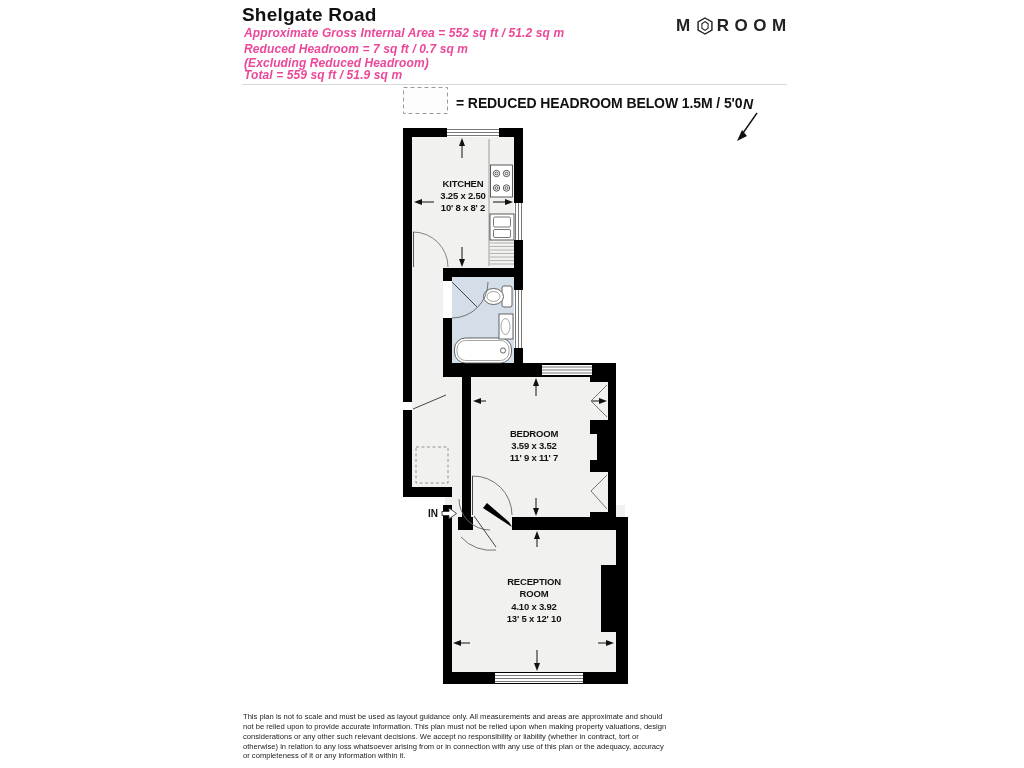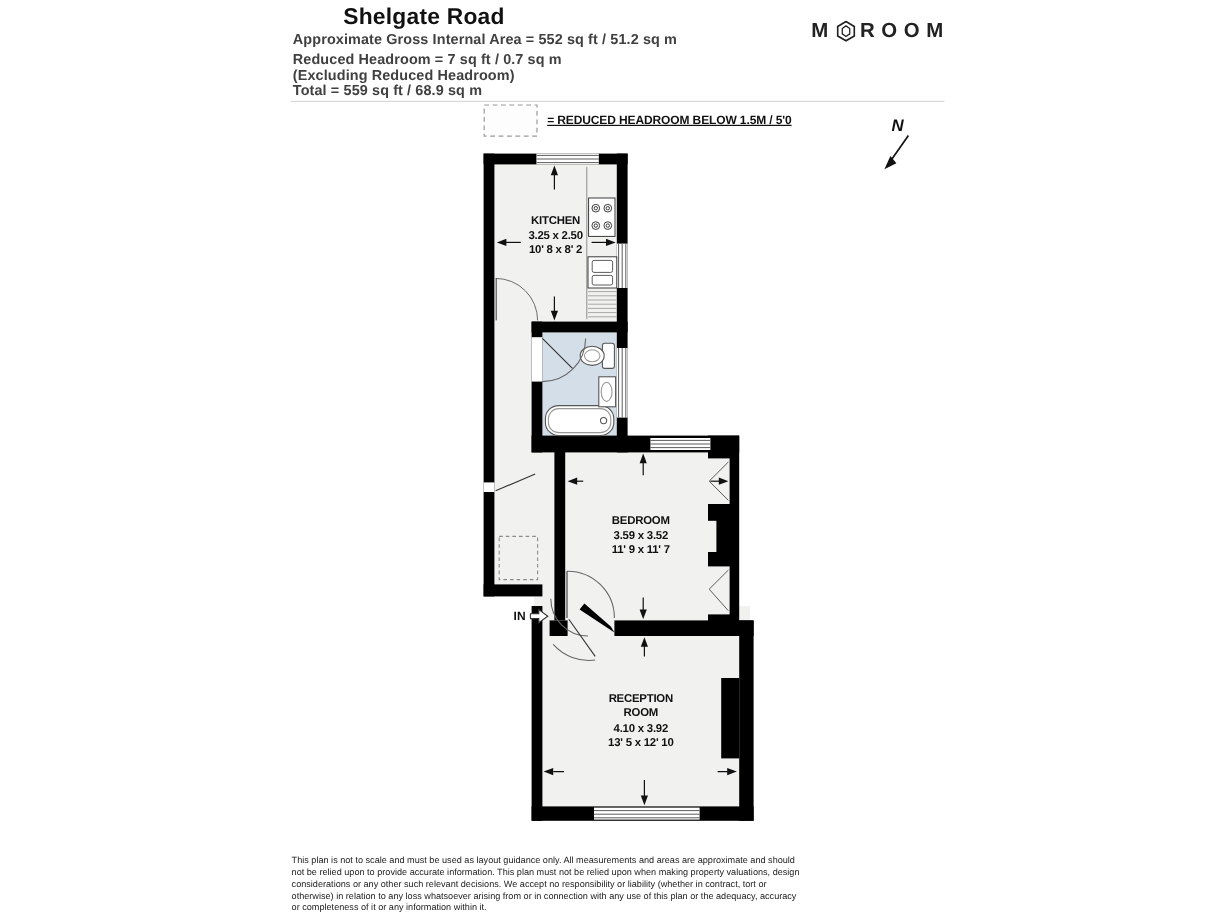--- a/index.html
+++ b/index.html
@@ -1,42 +1,42 @@
 <!DOCTYPE html>
 <html><head>
 <meta charset="utf-8">
 <style>
   html,body{margin:0;padding:0;background:#fff;}
   #canvas{position:relative;width:1024px;height:768px;background:#ffffff;overflow:hidden;
           font-family:"Liberation Sans",sans-serif;color:#1a1a1a;}
   .abs{position:absolute;}
-  #page-title{left:242px;top:4px;font-size:19px;font-weight:800;letter-spacing:.2px;color:#111;margin-left:44px;}
-  .hdr-line{left:244px;font-size:12px;font-weight:600;color:#404040;letter-spacing:.1px;}
+  #page-title{left:242px;top:4px;font-size:19px;font-weight:800;letter-spacing:.2px;color:#111;}
+  .hdr-line{left:244px;font-size:12px;font-weight:600;color:#ec4899;letter-spacing:.1px;font-style:italic;}
   #hdr-divider{left:242px;top:84px;width:545px;height:1px;background:#d8d8d8;}
   #brand{left:676px;top:16px;display:flex;align-items:center;font-size:17px;font-weight:600;
          letter-spacing:5.5px;color:#222;}
   #brand svg{margin:0 4px 0 1px;}
-  #legend-label{left:456px;top:95px;font-size:10px;font-weight:700;letter-spacing:-0.1px;color:#111;text-decoration:underline;}
+  #legend-label{left:456px;top:95px;font-size:14px;font-weight:700;letter-spacing:-0.1px;color:#111;}
   #disclaimer{left:243px;top:712px;width:424px;font-size:7.6px;line-height:1.3;color:#222;
               font-weight:400;letter-spacing:0;}
   svg text{font-family:"Liberation Sans",sans-serif;}
   .room-label{font-size:9.5px;font-weight:700;fill:#111;letter-spacing:-0.2px;text-anchor:middle;}
   .in-label{font-size:10px;font-weight:700;fill:#111;text-anchor:middle;}
   .north-label{font-size:14px;font-weight:600;font-style:italic;fill:#111;text-anchor:middle;}
 </style>
 </head>
 <body>
 
 <div id="canvas">
 
   <div class="abs" id="page-title">Shelgate Road</div>
   <div class="abs hdr-line" style="top:26px">Approximate Gross Internal Area = 552 sq ft / 51.2 sq m</div>
   <div class="abs hdr-line" style="top:56px">(Excluding Reduced Headroom)</div>
   <div class="abs hdr-line" style="top:42px">Reduced Headroom = 7 sq ft / 0.7 sq m</div>
-  <div class="abs hdr-line" style="top:68px">Total = 559 sq ft / 68.9 sq m</div>
+  <div class="abs hdr-line" style="top:68px">Total = 559 sq ft / 51.9 sq m</div>
   <div class="abs" id="hdr-divider"></div>
 
   <div class="abs" id="brand">
     <span>M</span>
     <svg width="16" height="18" viewBox="0 0 18 20">
       <polygon points="9,1 16.8,5.5 16.8,14.5 9,19 1.2,14.5 1.2,5.5" fill="none" stroke="#222" stroke-width="1.6"></polygon>
       <polygon points="9,5 12.5,7.5 12.5,12.5 9,15 5.5,12.5 5.5,7.5" fill="none" stroke="#222" stroke-width="1.2"></polygon>
     </svg>
     <span>ROOM</span>
   </div>

